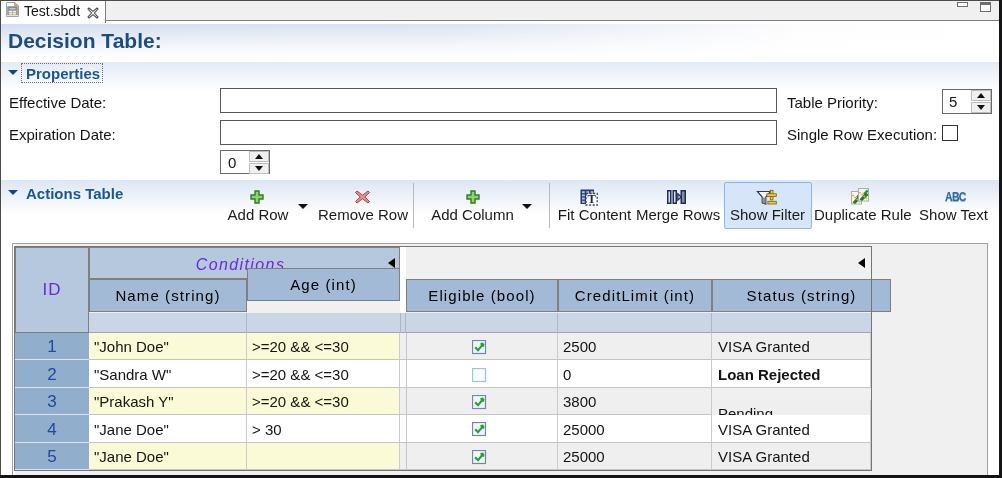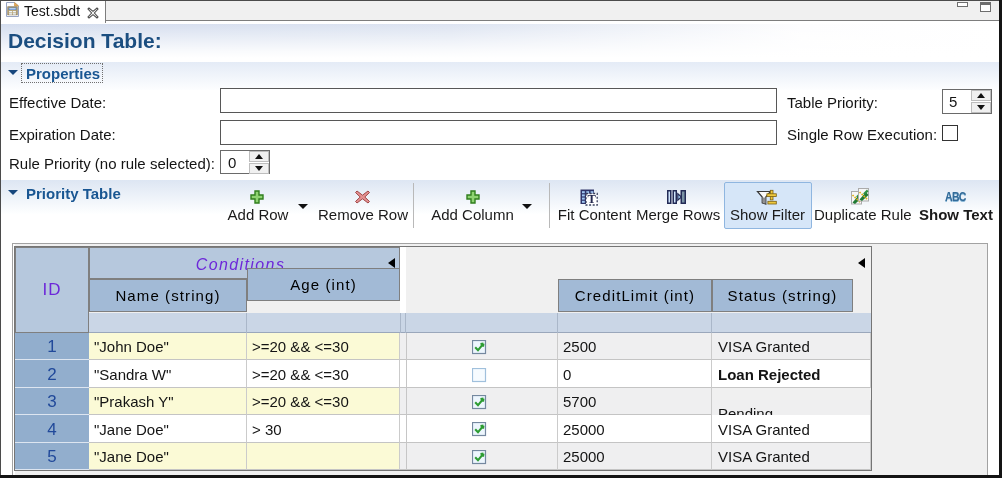--- a/index.html
+++ b/index.html
@@ -64,33 +64,32 @@
 <div class="a" style="left:971px;top:90px;width:20px;height:11px;background:#f0f0f0;border:1px solid #bdbdbd;"></div>
 <div class="a" style="left:971px;top:102px;width:20px;height:11px;background:#f0f0f0;border:1px solid #bdbdbd;"></div>
 <div class="a" style="left:977px;top:93px;width:0;height:0;border-left:4px solid transparent;border-right:4px solid transparent;border-bottom:5px solid #111;"></div>
 <div class="a" style="left:977px;top:105px;width:0;height:0;border-left:4px solid transparent;border-right:4px solid transparent;border-top:5px solid #111;"></div>
 
 <div class="a lbl" style="left:9px;top:126px;">Expiration Date:</div>
 <div class="a" style="left:220px;top:120px;width:557px;height:25px;background:#fff;border:1px solid #575757;"></div>
 <div class="a lbl" style="left:787px;top:126px;">Single Row Execution:</div>
 <div class="a" style="left:942px;top:125px;width:16px;height:16px;background:#fff;border:1px solid #333;"></div>
 
-<div class="a lbl" style="left:9px;top:155px;">Rule Priority (no rule selected):</div>
 
 <div class="a" style="left:220px;top:150px;width:50px;height:24px;background:#fff;border:1px solid #6a6a6a;"></div>
 <div class="a" style="left:228px;top:154px;font-size:15px;color:#141414;">0</div>
 <div class="a" style="left:249px;top:151px;width:20px;height:11px;background:#f0f0f0;border:1px solid #bdbdbd;"></div>
 <div class="a" style="left:249px;top:163px;width:20px;height:11px;background:#f0f0f0;border:1px solid #bdbdbd;"></div>
 <div class="a" style="left:255px;top:154px;width:0;height:0;border-left:4px solid transparent;border-right:4px solid transparent;border-bottom:5px solid #111;"></div>
 <div class="a" style="left:255px;top:166px;width:0;height:0;border-left:4px solid transparent;border-right:4px solid transparent;border-top:5px solid #111;"></div>
 
 <div class="a" style="left:1px;top:180px;width:999px;height:34px;
   background:linear-gradient(#dde6f3,#feffff);"></div>
 <div class="a tri-d" style="left:8px;top:190px;border-top-color:#16477d;"></div>
-<div class="a" style="left:26px;top:185px;font-size:15px;font-weight:bold;color:#195692;">Priority Table</div>
+<div class="a" style="left:26px;top:185px;font-size:15px;font-weight:bold;color:#195692;">Actions Table</div>
 
 <div class="a" style="left:724px;top:182px;width:88px;height:47px;background:#d6e6f8;border:1px solid #8fb6e0;border-radius:2px;"></div>
 
 <svg class="a" style="left:250px;top:190px;" width="14" height="14" viewBox="0 0 14 14">
   <path d="M5 1h4v4h4v4H9v4H5V9H1V5h4z" fill="#8ed371" stroke="#2f7e1d" stroke-width="1.4"></path>
 </svg>
 <div class="a tri-d" style="left:298px;top:204px;"></div>
 <svg class="a" style="left:355px;top:190px;" width="15" height="14" viewBox="0 0 15 14">
   <path d="M2 1 L7.5 5.2 L13 1 L14.5 2.5 L9.8 7 L14.5 11.5 L13 13 L7.5 8.8 L2 13 L0.5 11.5 L5.2 7 L0.5 2.5 Z" fill="#e39191" stroke="#a04848" stroke-width="1"></path>
 </svg>
@@ -147,35 +146,36 @@
 
 <div class="a" style="left:945px;top:190px;width:34px;font-size:12px;font-weight:bold;color:#336b99;letter-spacing:-0.8px;transform:scaleX(0.88);transform-origin:0 0;text-shadow:0 1px 0 #89b7d6;">ABC</div>
 
 <div class="a tbtxt" style="left:227px;top:206px;width:62px;">Add Row</div>
 <div class="a tbtxt" style="left:318px;top:206px;width:90px;">Remove Row</div>
 <div class="a tbtxt" style="left:429px;top:206px;width:87px;">Add Column</div>
 <div class="a tbtxt" style="left:556px;top:206px;width:77px;">Fit Content</div>
 <div class="a tbtxt" style="left:636px;top:206px;width:82px;">Merge Rows</div>
 <div class="a tbtxt" style="left:728px;top:206px;width:79px;">Show Filter</div>
 <div class="a tbtxt" style="left:814px;top:206px;width:95px;">Duplicate Rule</div>
-<div class="a tbtxt" style="left:919px;top:206px;width:69px;font-weight:bold;">Show Text</div>
+<div class="a tbtxt" style="left:919px;top:206px;width:69px;">Show Text</div>
 
 <div class="a" style="left:12px;top:243px;width:976px;height:233px;background:#f0f0f0;border:1px solid #a2a2a2;"></div>
 <div class="a" style="left:13px;top:244px;width:2px;height:231px;background:#fff;"></div>
 
 <div class="cell ghdr" style="left:15px;top:247px;width:74px;height:86px;line-height:84px;font-style:normal;font-size:17px;letter-spacing:1px;">ID</div>
 <div class="cell ghdr" style="left:89px;top:247px;width:311px;height:32px;line-height:33px;padding-right:8px;">Conditions</div>
 <div class="a tri-l" style="left:388px;top:258px;"></div>
 <div class="a tri-l" style="left:858px;top:258px;"></div>
 <div class="a" style="left:400px;top:247px;width:6px;height:66px;background:#fff;"></div>
 
 <div class="cell chdr" style="left:89px;top:279px;width:158px;height:33px;line-height:31px;">Name (string)</div>
 <div class="cell chdr" style="left:247px;top:268px;width:153px;height:33px;line-height:31px;text-align:center;">Age (int)</div>
+<div class="cell chdr" style="left:406px;top:279px;width:152px;height:33px;line-height:31px;">Eligible (bool)</div>
 <div class="cell chdr" style="left:558px;top:279px;width:154px;height:33px;line-height:31px;">CreditLimit (int)</div>
-<div class="cell chdr" style="left:712px;top:279px;width:141px;height:33px;line-height:31px;">Status (string)</div>
+<div class="cell chdr" style="left:712px;top:279px;width:179px;height:33px;line-height:31px;">Status (string)</div>
 
 <div class="cell fcell" style="left:89px;top:313px;width:782px;height:20px;border-bottom:1px solid #9aa7bb;"></div>
 <div class="a" style="left:246px;top:313px;width:1px;height:20px;background:#aab7c9;"></div>
 <div class="a" style="left:400px;top:313px;width:1px;height:20px;background:#aab7c9;"></div>
 <div class="a" style="left:405px;top:313px;width:1px;height:20px;background:#aab7c9;"></div>
 <div class="a" style="left:557px;top:313px;width:1px;height:20px;background:#aab7c9;"></div>
 <div class="a" style="left:711px;top:313px;width:1px;height:20px;background:#aab7c9;"></div>
 
 <div class="cell rhdr" style="left:15px;top:333px;width:74px;height:27px;line-height:28px;">1</div>
 <div class="cell rhdr" style="left:15px;top:360px;width:74px;height:28px;line-height:29px;">2</div>
@@ -191,21 +191,21 @@
 
 <div class="cell dcell" style="left:89px;top:360px;width:158px;height:28px;line-height:29px;background:#fff;">"Sandra W"</div>
 <div class="cell dcell" style="left:247px;top:360px;width:153px;height:28px;line-height:29px;background:#fff;">&gt;=20 &amp;&amp; &lt;=30</div>
 <div class="cell dcell" style="left:400px;top:360px;width:158px;height:28px;background:#fff;"></div>
 <div class="cell dcell" style="left:558px;top:360px;width:154px;height:28px;line-height:29px;background:#fff;">0</div>
 <div class="cell dcell" style="left:712px;top:360px;width:159px;height:28px;line-height:29px;background:#fff;padding-left:6px;font-weight:bold;">Loan Rejected</div>
 
 <div class="cell dcell" style="left:89px;top:388px;width:158px;height:27px;line-height:28px;background:#fbfad6;">"Prakash Y"</div>
 <div class="cell dcell" style="left:247px;top:388px;width:153px;height:27px;line-height:28px;background:#fbfad6;">&gt;=20 &amp;&amp; &lt;=30</div>
 <div class="cell dcell" style="left:400px;top:388px;width:158px;height:27px;background:#efeff0;"></div>
-<div class="cell dcell" style="left:558px;top:388px;width:154px;height:27px;line-height:28px;background:#efeff0;">5700</div>
+<div class="cell dcell" style="left:558px;top:388px;width:154px;height:27px;line-height:28px;background:#efeff0;">3800</div>
 <div class="cell dcell" style="left:712px;top:400px;width:159px;height:44px;line-height:28px;background:#efeff0;padding-left:6px;">Pending</div>
 
 <div class="cell dcell" style="left:89px;top:415px;width:158px;height:28px;line-height:29px;background:#fff;">"Jane Doe"</div>
 <div class="cell dcell" style="left:247px;top:415px;width:153px;height:28px;line-height:29px;background:#fff;">&gt; 30</div>
 <div class="cell dcell" style="left:400px;top:415px;width:158px;height:28px;background:#fff;"></div>
 <div class="cell dcell" style="left:558px;top:415px;width:154px;height:28px;line-height:29px;background:#fff;">25000</div>
 <div class="cell dcell" style="left:712px;top:415px;width:159px;height:28px;line-height:29px;background:#fff;padding-left:6px;">VISA Granted</div>
 
 <div class="cell dcell" style="left:89px;top:443px;width:158px;height:27px;line-height:28px;background:#fbfad6;">"Jane Doe"</div>
 <div class="cell dcell" style="left:247px;top:443px;width:153px;height:27px;line-height:28px;background:#fbfad6;"></div>

